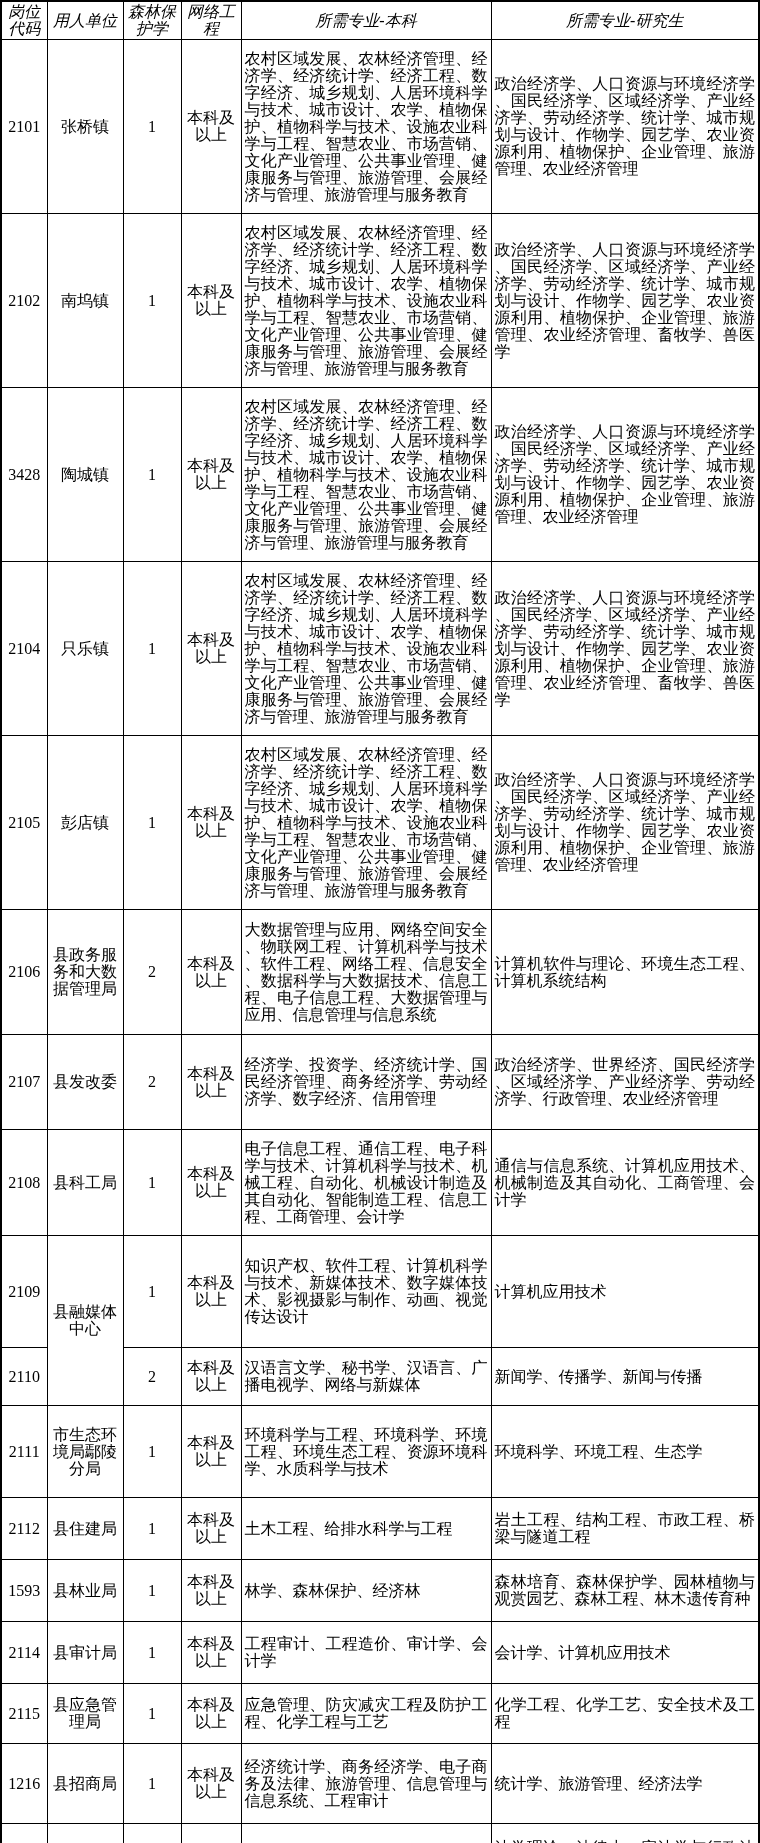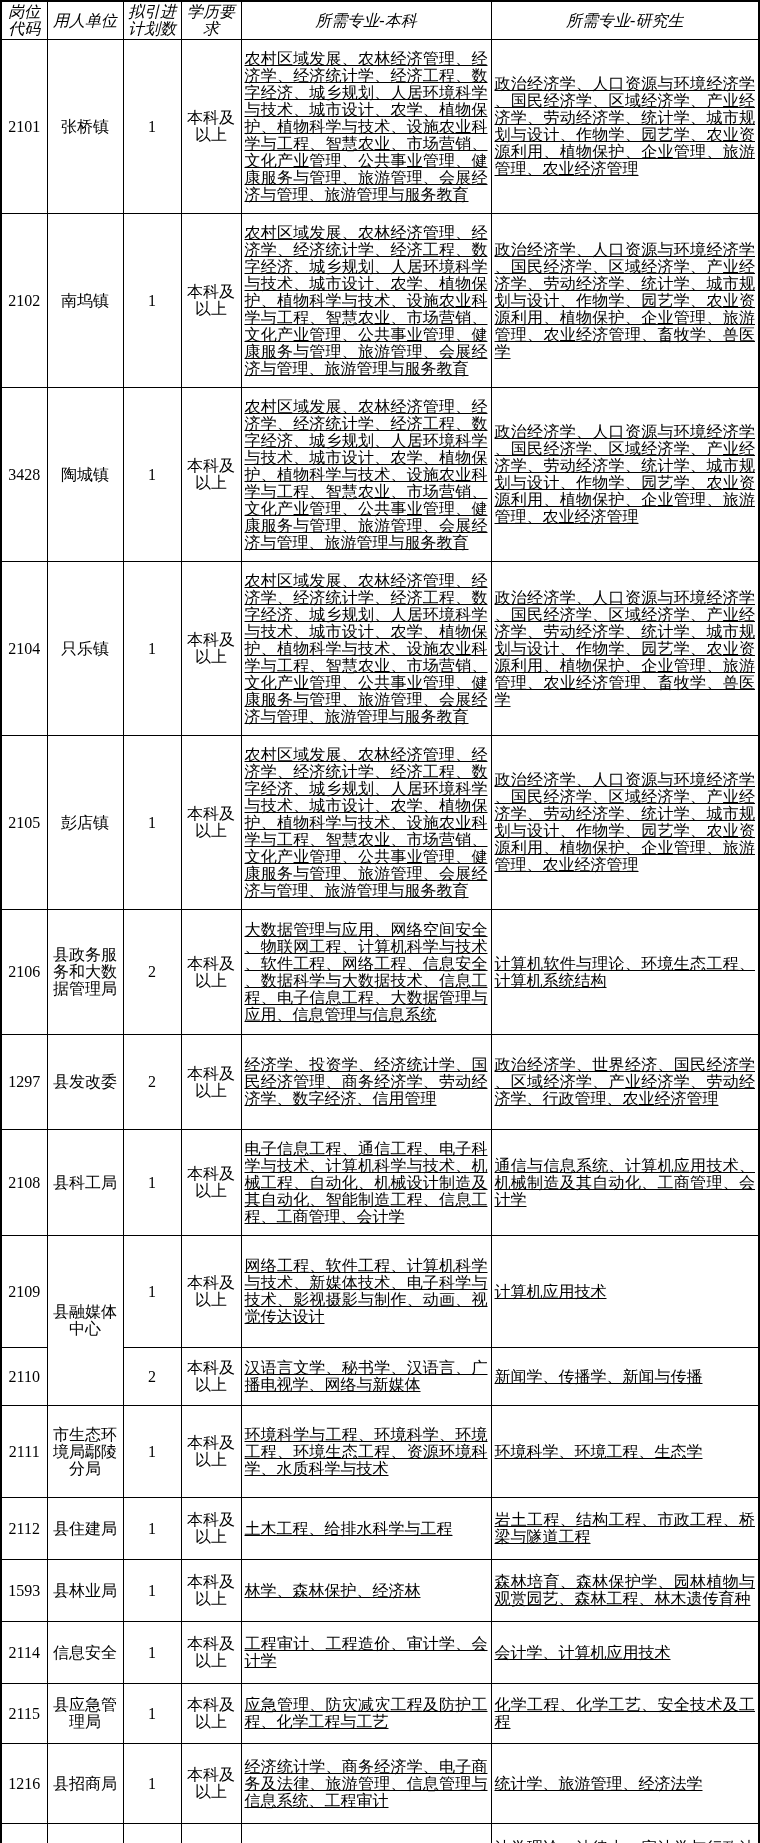--- a/index.html
+++ b/index.html
@@ -22,42 +22,41 @@
     font-weight:normal;
     overflow:hidden;
   }
   table.jobs thead tr{height:38px;font-style:italic;}
   table.jobs td.majors{
     text-align:justify;
     text-justify:inter-character;
     word-break:break-all;
     line-break:anywhere;
     padding:10px 3px;
-    text-decoration:underline;
   }
 </style>
 </head>
 <body>
 
 <div class="page">
   <table class="jobs">
     <colgroup>
       <col style="width:46px">
       <col style="width:76px">
       <col style="width:58px">
       <col style="width:60px">
       <col style="width:250px">
       <col style="width:268px">
     </colgroup>
     <thead>
       <tr>
         <th>岗位代码</th>
         <th>用人单位</th>
-        <th>拟引进计划数</th>
-        <th>学历要求</th>
+        <th>森林保护学</th>
+        <th>网络工程</th>
         <th>所需专业-本科</th>
         <th>所需专业-研究生</th>
       </tr>
     </thead>
     <tbody>
         <tr style="height: 158px;">
           <td>2101</td>
           <td>张桥镇</td>
           <td>1</td>
           <td>本科及以上</td>
@@ -98,41 +97,41 @@
         </tr>
         <tr style="height: 125px;">
           <td>2106</td>
           <td>县政务服务和大数据管理局</td>
           <td>2</td>
           <td>本科及以上</td>
           <td class="majors">大数据管理与应用、网络空间安全、物联网工程、计算机科学与技术、软件工程、网络工程、信息安全、数据科学与大数据技术、信息工程、电子信息工程、大数据管理与应用、信息管理与信息系统</td>
           <td class="majors">计算机软件与理论、环境生态工程、计算机系统结构</td>
         </tr>
         <tr style="height: 95px;">
-          <td>1297</td>
+          <td>2107</td>
           <td>县发改委</td>
           <td>2</td>
           <td>本科及以上</td>
           <td class="majors">经济学、投资学、经济统计学、国民经济管理、商务经济学、劳动经济学、数字经济、信用管理</td>
           <td class="majors">政治经济学、世界经济、国民经济学、区域经济学、产业经济学、劳动经济学、行政管理、农业经济管理</td>
         </tr>
         <tr style="height: 105px;">
           <td>2108</td>
           <td>县科工局</td>
           <td>1</td>
           <td>本科及以上</td>
           <td class="majors">电子信息工程、通信工程、电子科学与技术、计算机科学与技术、机械工程、自动化、机械设计制造及其自动化、智能制造工程、信息工程、工商管理、会计学</td>
           <td class="majors">通信与信息系统、计算机应用技术、机械制造及其自动化、工商管理、会计学</td>
         </tr>
         <tr style="height: 112px;">
           <td>2109</td>
           <td rowspan="2">县融媒体中心</td>
           <td>1</td>
           <td>本科及以上</td>
-          <td class="majors">网络工程、软件工程、计算机科学与技术、新媒体技术、电子科学与技术、影视摄影与制作、动画、视觉传达设计</td>
+          <td class="majors">知识产权、软件工程、计算机科学与技术、新媒体技术、数字媒体技术、影视摄影与制作、动画、视觉传达设计</td>
           <td class="majors">计算机应用技术</td>
         </tr>
         <tr style="height: 58px;">
           <td>2110</td>
           <td>2</td>
           <td>本科及以上</td>
           <td class="majors">汉语言文学、秘书学、汉语言、广播电视学、网络与新媒体</td>
           <td class="majors">新闻学、传播学、新闻与传播</td>
         </tr>
         <tr style="height: 92px;">
@@ -154,21 +153,21 @@
         <tr style="height: 62px;">
           <td>1593</td>
           <td>县林业局</td>
           <td>1</td>
           <td>本科及以上</td>
           <td class="majors">林学、森林保护、经济林</td>
           <td class="majors">森林培育、森林保护学、园林植物与观赏园艺、森林工程、林木遗传育种</td>
         </tr>
         <tr style="height: 62px;">
           <td>2114</td>
-          <td>信息安全</td>
+          <td>县审计局</td>
           <td>1</td>
           <td>本科及以上</td>
           <td class="majors">工程审计、工程造价、审计学、会计学</td>
           <td class="majors">会计学、计算机应用技术</td>
         </tr>
         <tr style="height: 60px;">
           <td>2115</td>
           <td>县应急管理局</td>
           <td>1</td>
           <td>本科及以上</td>

